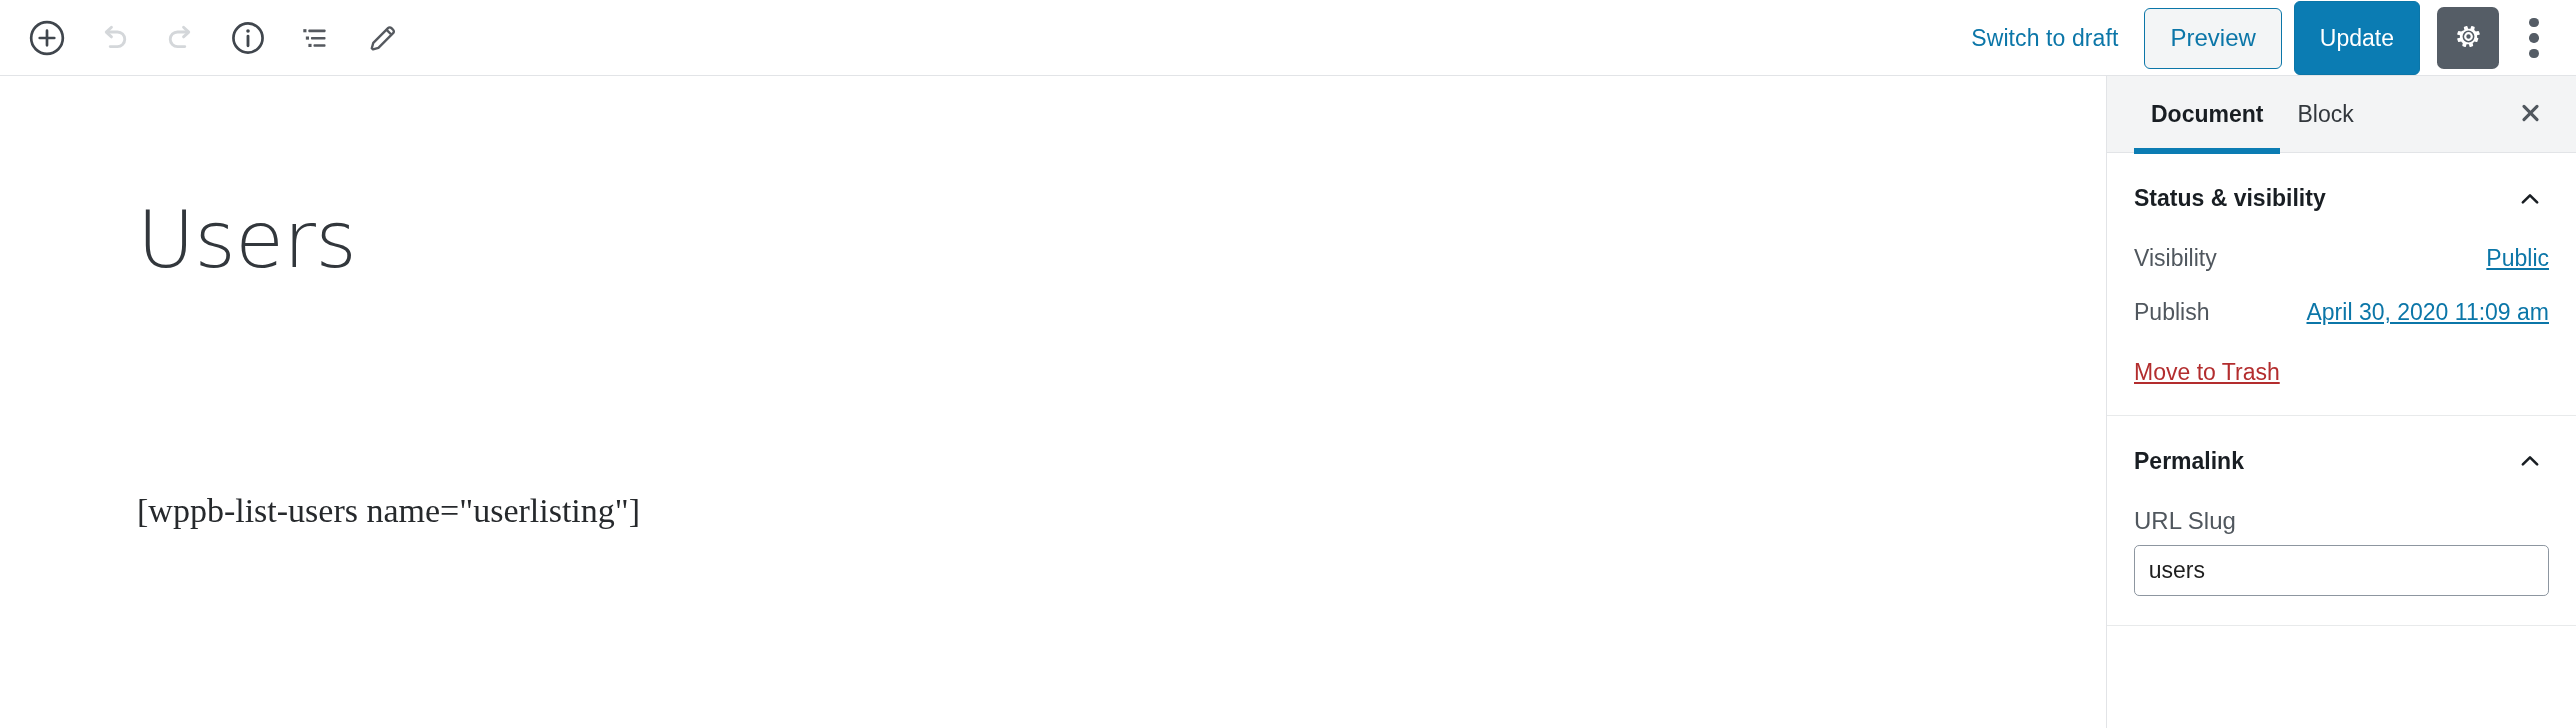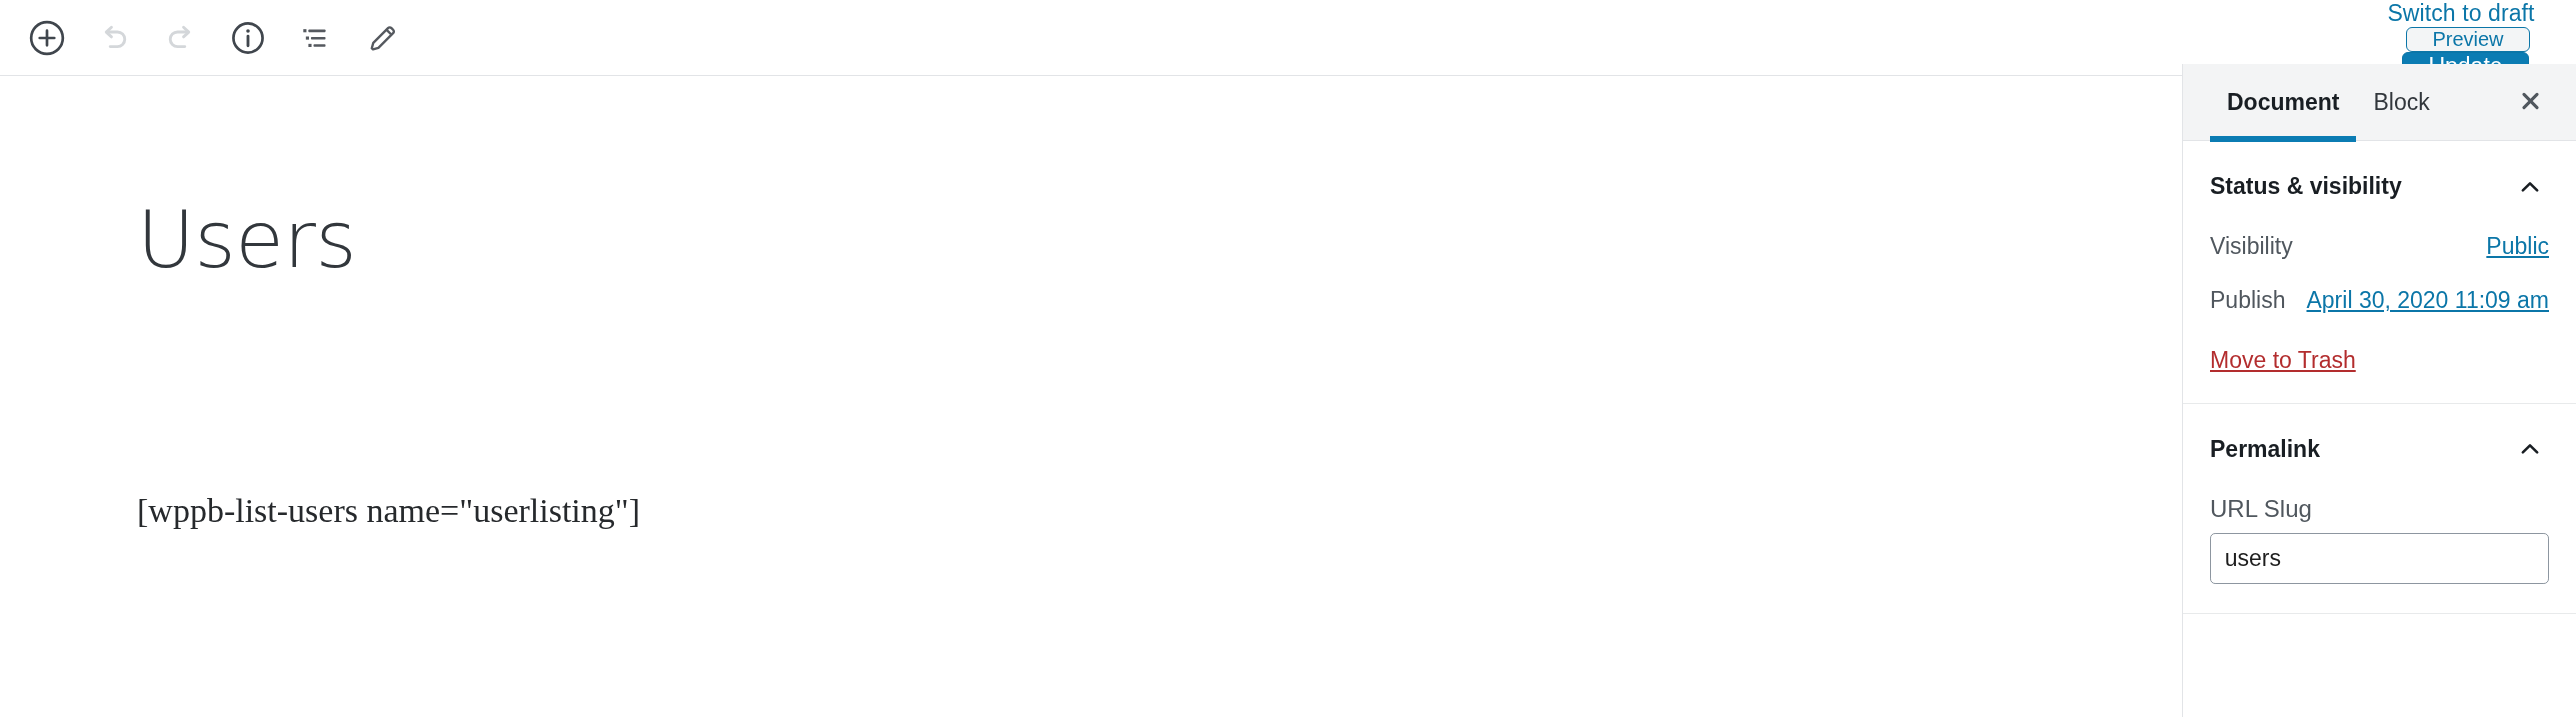--- a/index.html
+++ b/index.html
@@ -49,41 +49,40 @@
   }
   .tool-btn svg { display: block; }
 
   .toolbar-right {
     position: absolute;
     right: 0; top: 0;
     height: 76px;
     display: flex;
     align-items: center;
     padding-right: 15.4px;
-    flex-direction: column;
   }
 
   .switch-draft {
     color: #0b76a8;
     font-size: 23px;
     letter-spacing: 0.1px;
     text-decoration: none;
     cursor: pointer;
     margin-right: 26px;
     white-space: nowrap;
   }
 
   .btn-preview {
     height: 61px;
     padding: 0 25px;
     border: 1.7px solid #0b76a8;
     border-radius: 6px;
     background: #f3f5f6;
     color: #0b76a8;
-    font-size: 20px;
+    font-size: 24px;
     font-family: "Liberation Sans", sans-serif;
     cursor: pointer;
     display: flex;
     align-items: center;
     margin-right: 12px;
   }
 
   .btn-update {
     height: 74px;
     padding: 0 25px;
@@ -168,23 +167,23 @@
   .spell-error {
     text-decoration-style: dotted;
     text-decoration-color: #e06b5e;
     text-decoration-thickness: 2.6px;
     text-underline-offset: 4.3px;
   }
 
   
   .sidebar {
     position: absolute;
-    top: 64px;
+    top: 76px;
     right: 0;
-    width: 394px;
+    width: 470px;
     height: 653px;
     background: #ffffff;
     border-left: 1.7px solid #e2e4e7;
     overflow: hidden;
   }
 
   .sidebar-tabs {
     position: relative;
     height: 77px;
     background: #f3f4f5;

